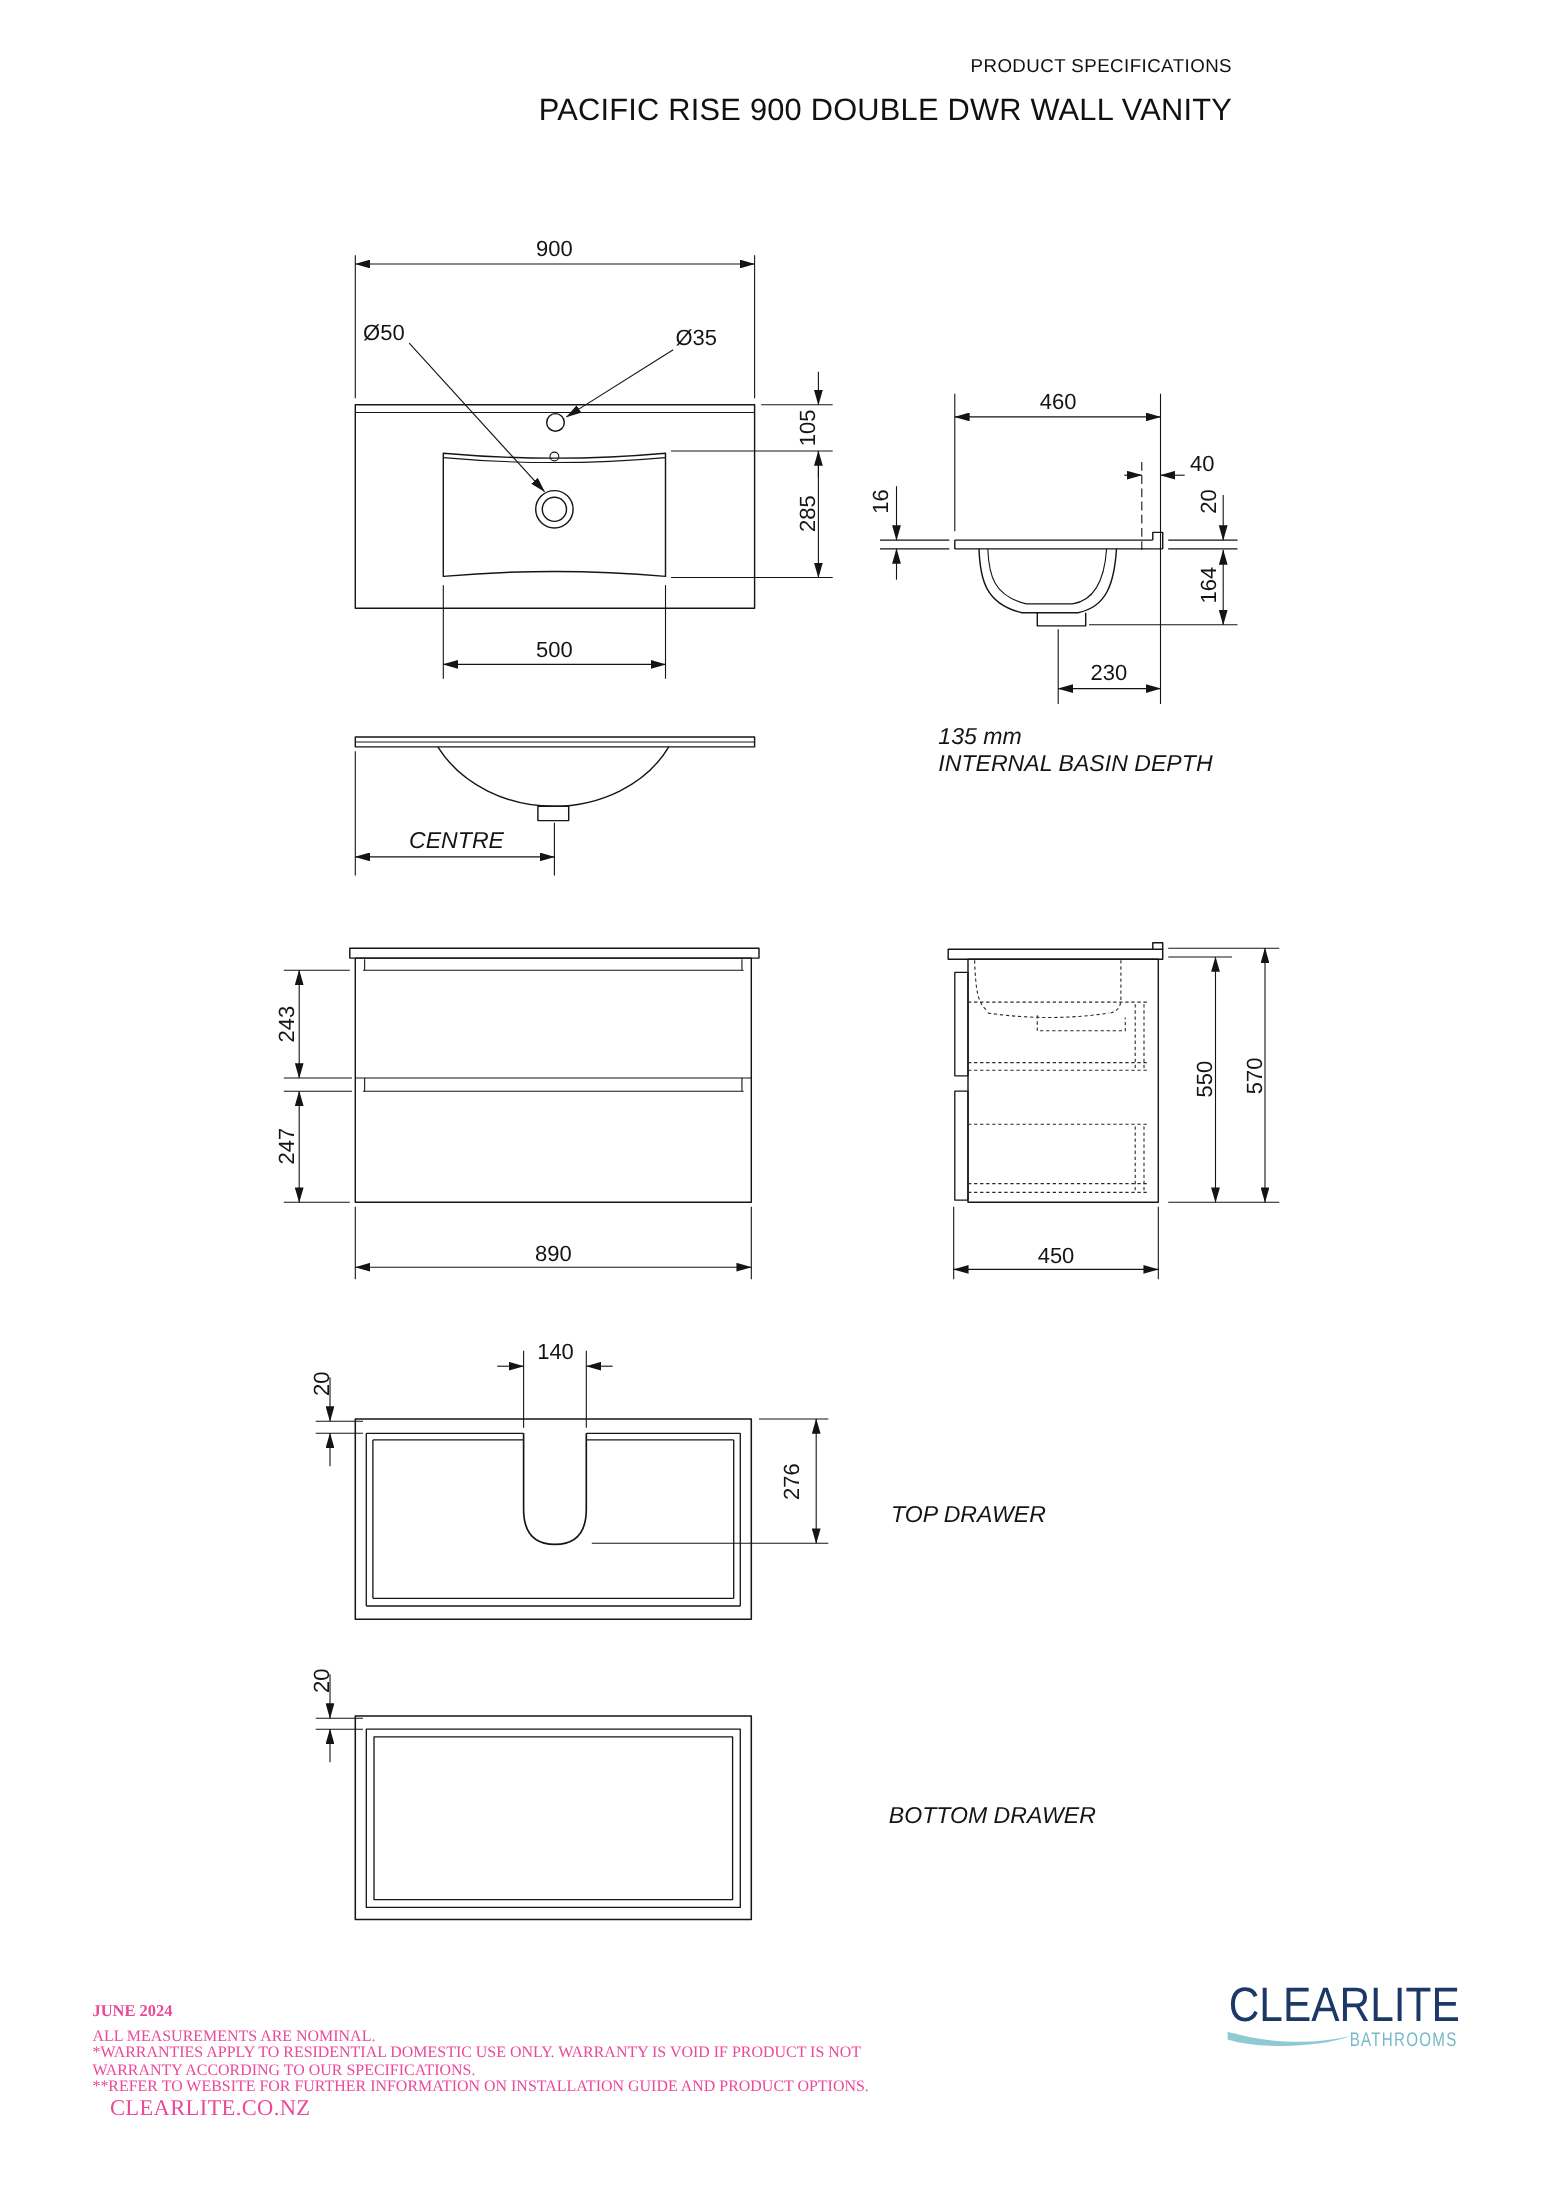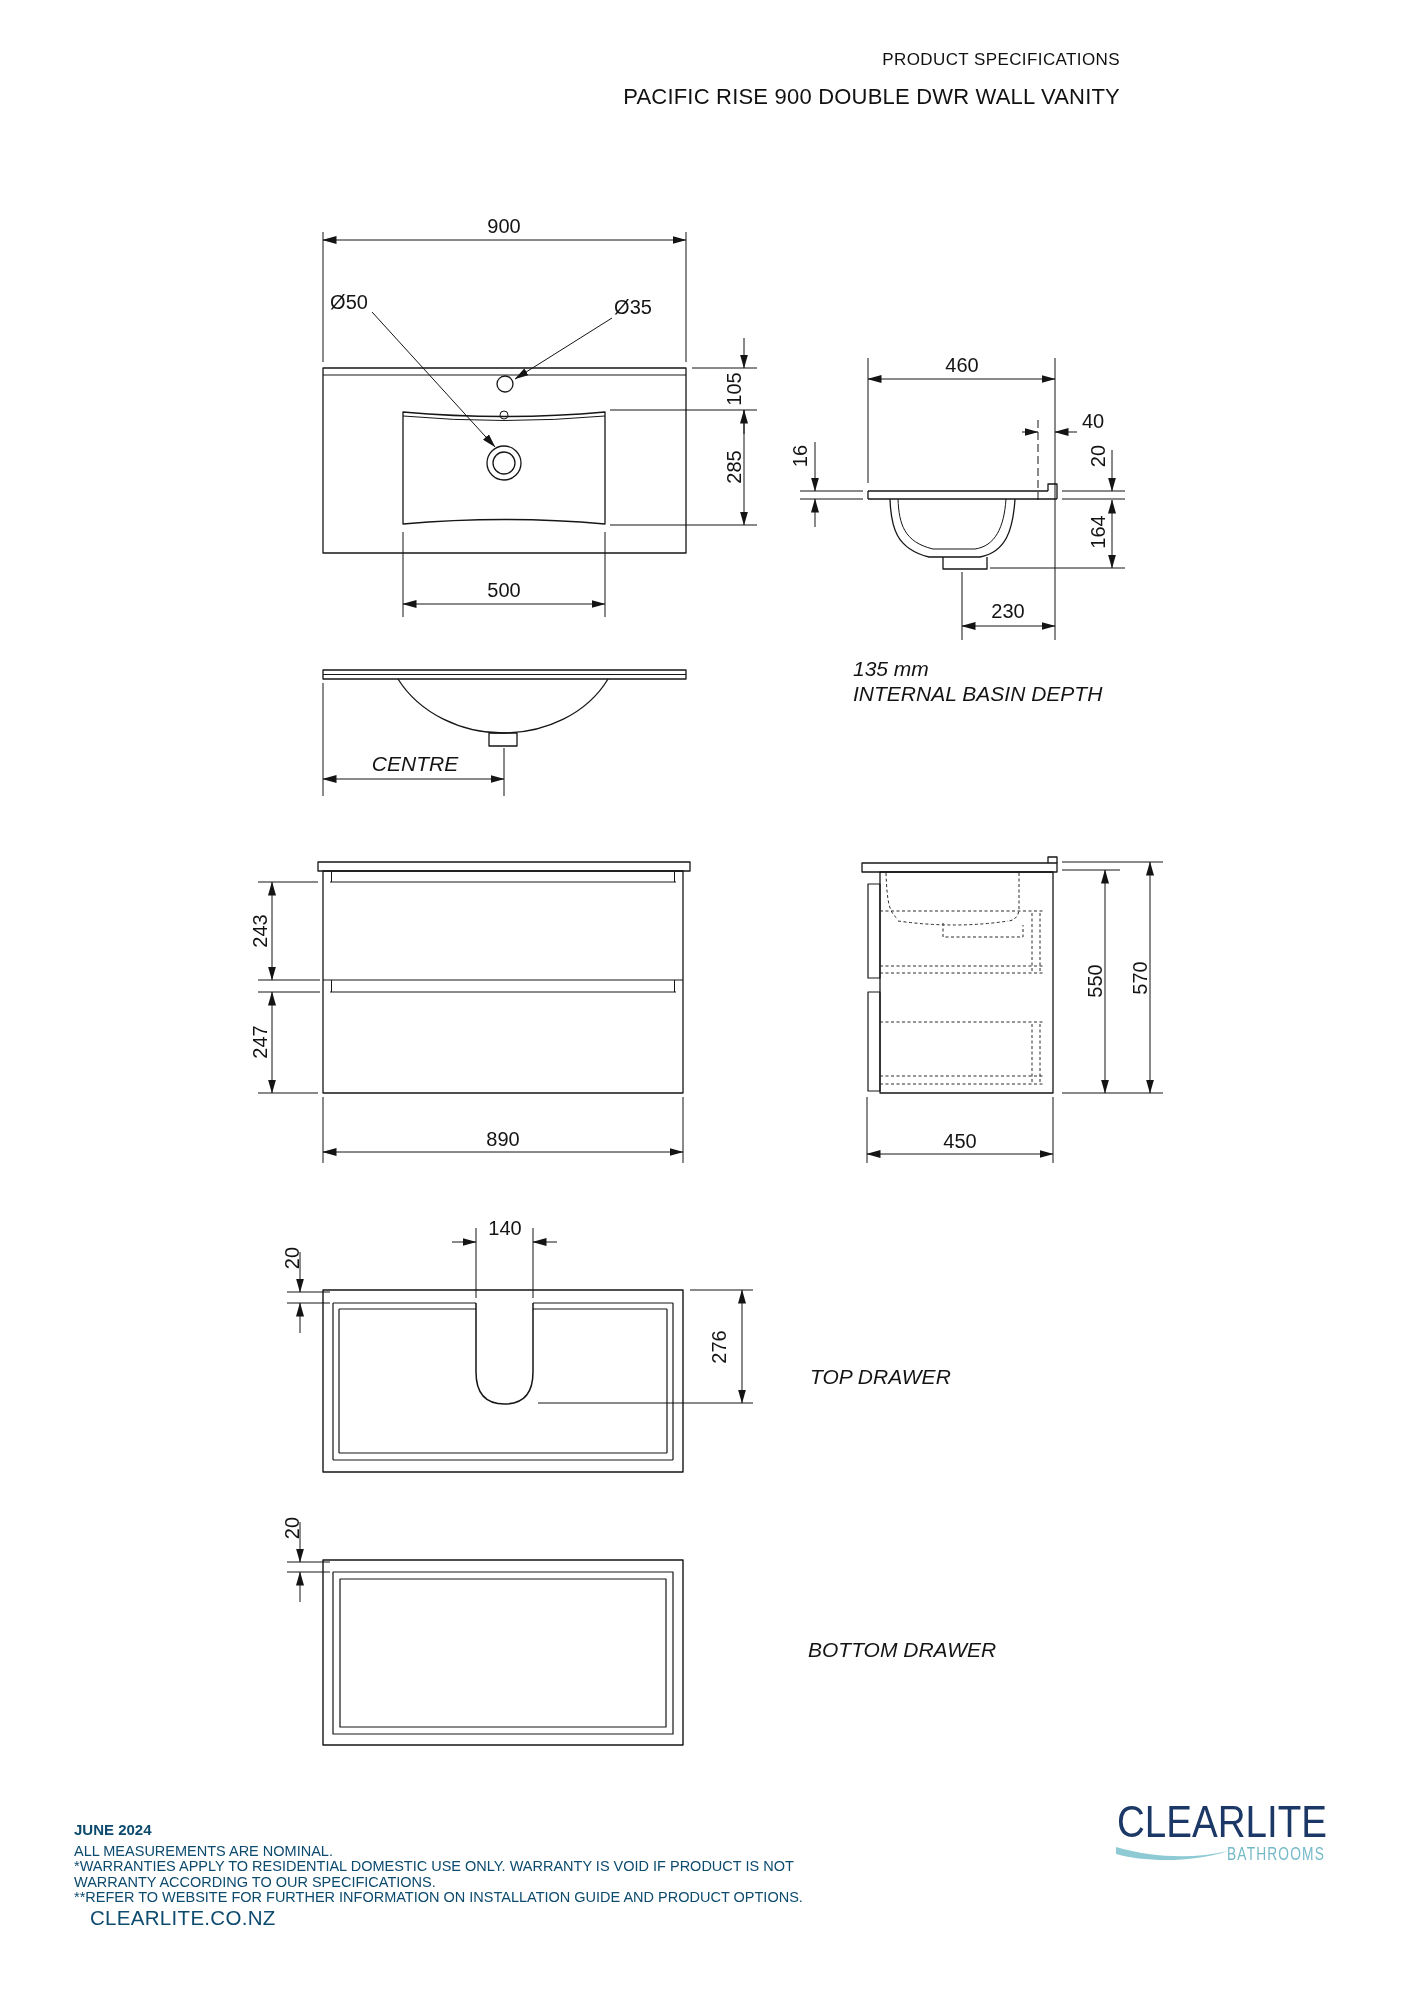--- a/index.html
+++ b/index.html
@@ -4,30 +4,30 @@
 <style>
   * { box-sizing: border-box; }
   html, body { margin: 0; padding: 0; background: #ffffff; }
   body {
     width: 1414px; height: 2000px; position: relative;
     font-family: "Liberation Sans", sans-serif; color: #111;
     overflow: hidden;
   }
   .header { position: absolute; left: 0; top: 0; width: 1120px; height: 200px; text-align: right; }
   .eyebrow  { position: absolute; top: 50px;  width: 100%; font-size: 17px; letter-spacing: .4px; }
-  .title    { position: absolute; top: 84px;  width: 100%; font-size: 22px; letter-spacing: .2px; white-space: nowrap; }
+  .title    { position: absolute; top: 84px;  width: 100%; font-size: 28px; letter-spacing: .2px; white-space: nowrap; }
   .subtitle { position: absolute; top: 149px; width: 100%; font-size: 17px; }
 
   svg.drawings { position: absolute; left: 0; top: 0; }
   svg text { font-family: "Liberation Sans", sans-serif; }
   .dt { font-size: 20px; fill: #141414; text-anchor: middle; }
   .it { font-style: italic; font-size: 21px; fill: #141414; text-anchor: start; }
   .itm { font-style: italic; font-size: 21px; fill: #141414; text-anchor: middle; }
 
-  .footer { position: absolute; left: 74px; top: 1821px; color: #0c4a6e; }
+  .footer { position: absolute; left: 84px; top: 1821px; color: #ec4899; font-family: Liberation Serif, serif; }
   .f-date { font-size: 15px; font-weight: bold; margin-bottom: 6px; }
   .f-line { font-size: 14.5px; line-height: 15.3px; }
   .f-site { font-size: 20.5px; letter-spacing: .3px; margin-top: 1px; margin-left: 16px; }
 
   .logo { position: absolute; left: 1114px; top: 1792px; }
 </style>
 </head>
 <body>
 
 <div class="header">

